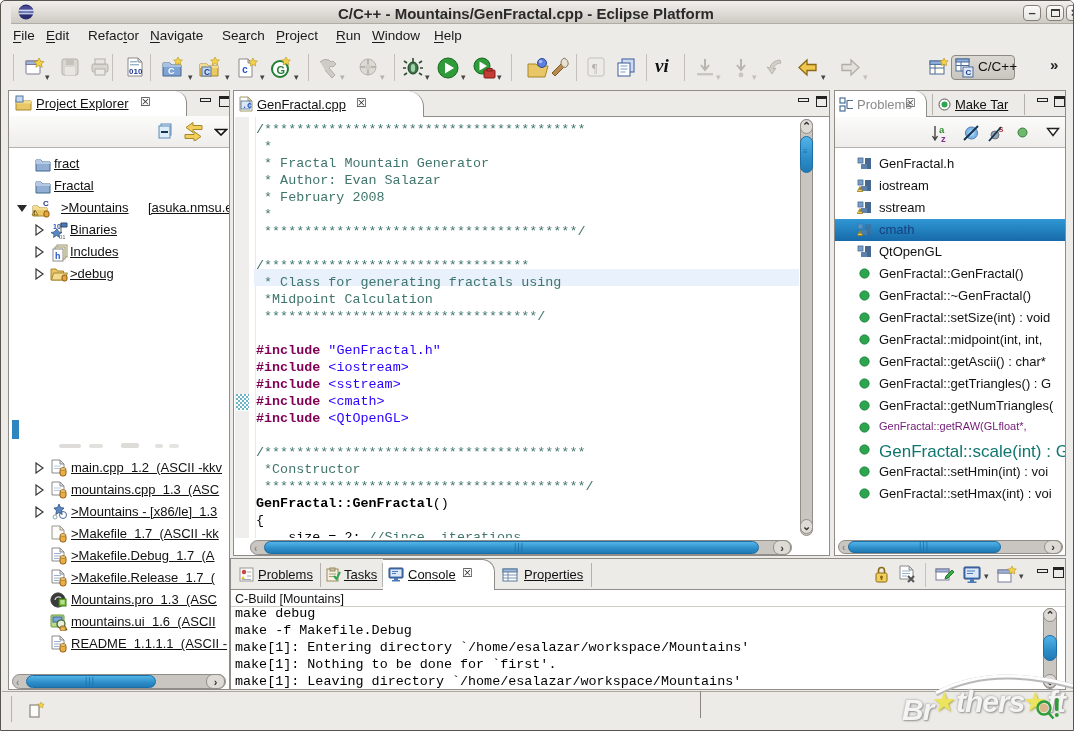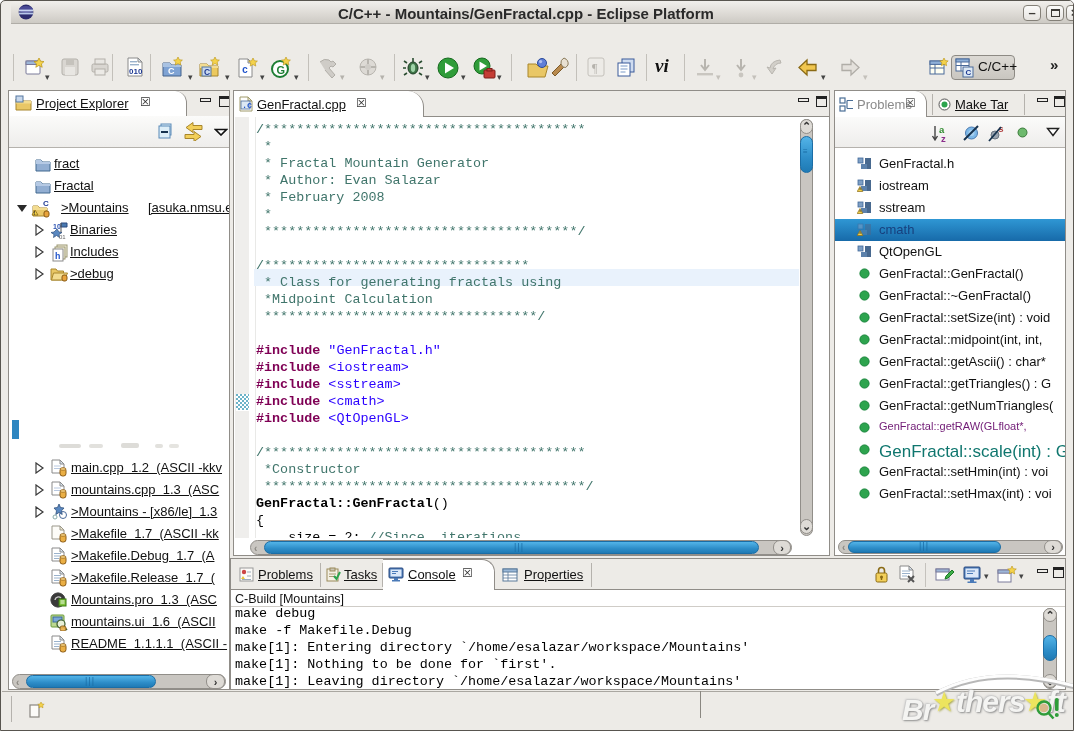--- a/index.html
+++ b/index.html
@@ -53,20 +53,31 @@
     <circle cx="8" cy="8" r="7.4" fill="#2c2c6e"></circle>
     <ellipse cx="8" cy="5.5" rx="7" ry="3.4" fill="#4a4a96"></ellipse>
     <rect x="1" y="5.6" width="14" height="1.8" fill="#c8d4f0"></rect>
     <rect x="1" y="8.6" width="14" height="1.8" fill="#b8c8ea"></rect>
   </svg>
   <div class="wbtn ab" style="left:1012px">–</div>
   <div class="wbtn ab" style="left:1035px"><span style="display:inline-block;width:9px;height:8px;border:1.5px solid #3c3a36;border-top-width:2.5px;margin-top:2px;"></span></div>
   <div class="wbtn ab" style="left:1055px;width:17px;">×</div>
 </div>
 
+<div id="menu" class="ab">
+  <span style="left:11px"><u>F</u>ile</span>
+  <span style="left:44px"><u>E</u>dit</span>
+  <span style="left:86px">Refac<u>t</u>or</span>
+  <span style="left:148px"><u>N</u>avigate</span>
+  <span style="left:220px">Se<u>a</u>rch</span>
+  <span style="left:274px"><u>P</u>roject</span>
+  <span style="left:334px"><u>R</u>un</span>
+  <span style="left:370px"><u>W</u>indow</span>
+  <span style="left:432px"><u>H</u>elp</span>
+</div>
 
 <div id="tbar" class="ab">
   <div class="tsep ab" style="left:11px"></div>
 
   <svg class="ticon ab" style="left:22px" width="22" height="22" viewBox="0 0 22 22">
     <rect x="2" y="5" width="14" height="13" rx="1" fill="#fff" stroke="#7a7a9a"></rect>
     <rect x="2" y="5" width="14" height="3.5" fill="#9db6d8" stroke="#7a7a9a"></rect>
     <path d="M15 2 l1.6 3.2 3.4.4-2.6 2.3.8 3.4-3.2-1.9-3.2 1.9.8-3.4L10 5.6l3.4-.4z" fill="#f4d24c" stroke="#b99212" stroke-width=".7"></path>
   </svg>
   <div class="dar ab" style="left:43px">▾</div>

